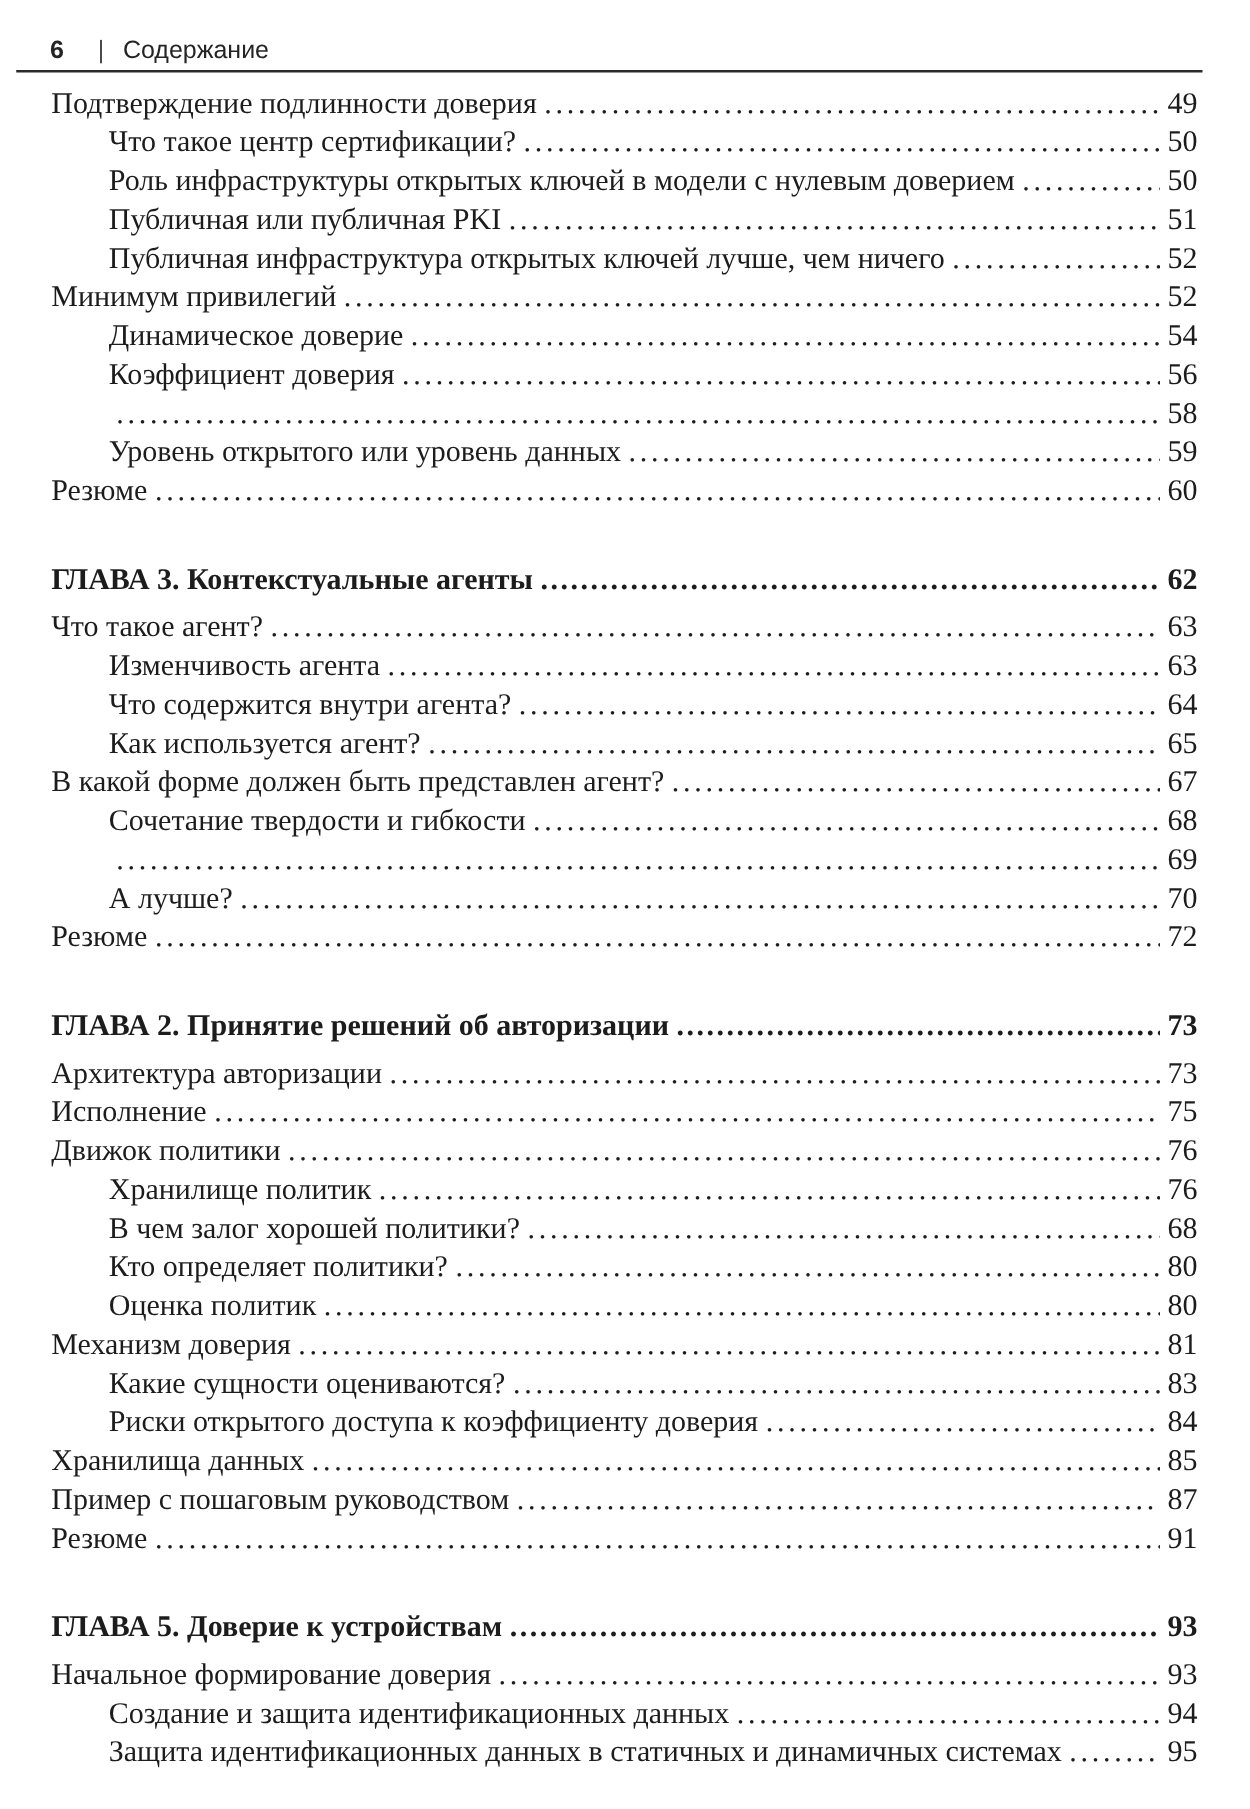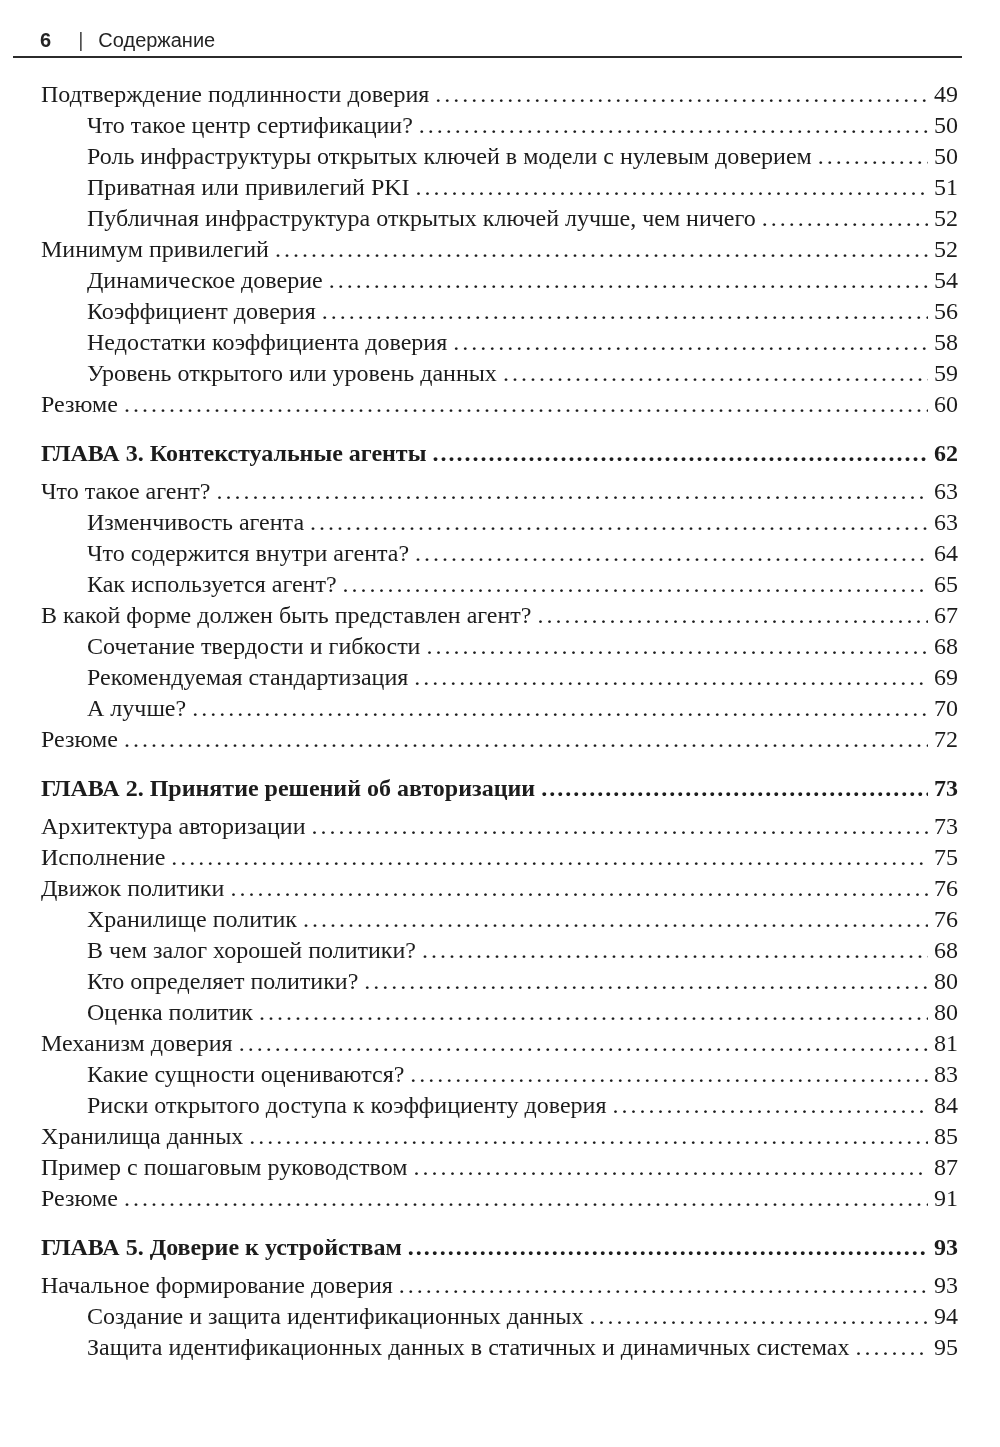--- a/index.html
+++ b/index.html
@@ -46,37 +46,37 @@
     left: 13px;
     top: 56px;
     width: 949px;
     height: 2px;
     background: #2b2b2b;
   }
   
   .toc {
     position: absolute;
     left: 41px;
-    top: 79px;
+    top: 68px;
     width: 917px;
   }
   .toc-row {
     display: flex;
     align-items: baseline;
     height: 31px;
     line-height: 31px;
     font-size: 24px;
     white-space: nowrap;
   }
   .toc-row.level-1 {
     padding-left: 46px;
   }
   .toc-row.chapter {
     font-weight: bold;
-    margin-top: 18px;
+    margin-top: 40px;
     margin-bottom: 7px;
   }
   .toc-title {
     flex: 0 0 auto;
     white-space: nowrap;
   }
   .toc-leader {
     flex: 1 1 auto;
     overflow: hidden;
     white-space: nowrap;
@@ -120,21 +120,21 @@
         <span class="toc-title">Что такое центр сертификации?</span>
         <span class="toc-leader"></span>
         <span class="toc-page">50</span>
       </div>
       <div class="toc-row level-1">
         <span class="toc-title">Роль инфраструктуры открытых ключей в модели с нулевым доверием</span>
         <span class="toc-leader"></span>
         <span class="toc-page">50</span>
       </div>
       <div class="toc-row level-1">
-        <span class="toc-title">Приватная или привилегий PKI</span>
+        <span class="toc-title">Публичная или публичная PKI</span>
         <span class="toc-leader"></span>
         <span class="toc-page">51</span>
       </div>
       <div class="toc-row level-1">
         <span class="toc-title">Публичная инфраструктура открытых ключей лучше, чем ничего</span>
         <span class="toc-leader"></span>
         <span class="toc-page">52</span>
       </div>
       <div class="toc-row level-0">
         <span class="toc-title">Минимум привилегий</span>
@@ -145,21 +145,20 @@
         <span class="toc-title">Динамическое доверие</span>
         <span class="toc-leader"></span>
         <span class="toc-page">54</span>
       </div>
       <div class="toc-row level-1">
         <span class="toc-title">Коэффициент доверия</span>
         <span class="toc-leader"></span>
         <span class="toc-page">56</span>
       </div>
       <div class="toc-row level-1">
-        <span class="toc-title">Недостатки коэффициента доверия</span>
         <span class="toc-leader"></span>
         <span class="toc-page">58</span>
       </div>
       <div class="toc-row level-1">
         <span class="toc-title">Уровень открытого или уровень данных</span>
         <span class="toc-leader"></span>
         <span class="toc-page">59</span>
       </div>
       <div class="toc-row level-0">
         <span class="toc-title">Резюме</span>
@@ -195,21 +194,20 @@
         <span class="toc-title">В какой форме должен быть представлен агент?</span>
         <span class="toc-leader"></span>
         <span class="toc-page">67</span>
       </div>
       <div class="toc-row level-1">
         <span class="toc-title">Сочетание твердости и гибкости</span>
         <span class="toc-leader"></span>
         <span class="toc-page">68</span>
       </div>
       <div class="toc-row level-1">
-        <span class="toc-title">Рекомендуемая стандартизация</span>
         <span class="toc-leader"></span>
         <span class="toc-page">69</span>
       </div>
       <div class="toc-row level-1">
         <span class="toc-title">А лучше?</span>
         <span class="toc-leader"></span>
         <span class="toc-page">70</span>
       </div>
       <div class="toc-row level-0">
         <span class="toc-title">Резюме</span>

